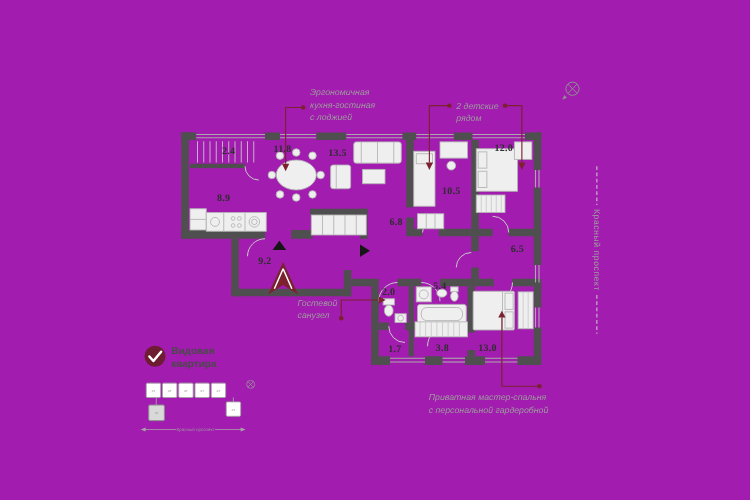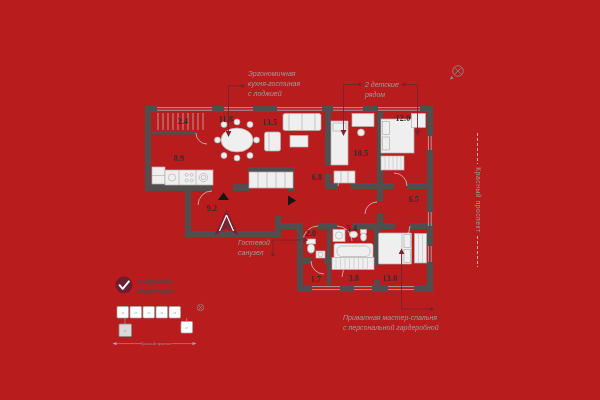--- a/index.html
+++ b/index.html
@@ -1,16 +1,16 @@
 <!DOCTYPE html>
 <html><head>
 <meta charset="utf-8">
 <style>
   html,body{margin:0;padding:0;background:#ffffff;}
-  .stage{position:relative;width:600px;height:400px;background:#b91c1c;overflow:hidden;
+  .stage{position:relative;width:600px;height:400px;background:#a21caf;overflow:hidden;
          font-family:"Liberation Sans",sans-serif;}
   svg{position:absolute;left:0;top:0;}
   .wall{fill:#4f4f4f;}
   .winline{stroke:#a9a9a9;stroke-width:0.9;}
   .furn{fill:#efefef;stroke:#b3b3b3;stroke-width:0.7;}
   .furnline{stroke:#b3b3b3;stroke-width:0.7;fill:none;}
   .hatch{stroke:#c9c9c9;stroke-width:0.7;}
   .door{stroke:#c8c8c8;stroke-width:0.8;fill:none;}
   .ann{stroke:#7b2130;stroke-width:0.9;fill:none;}
   .anndot{fill:#7b2130;}

